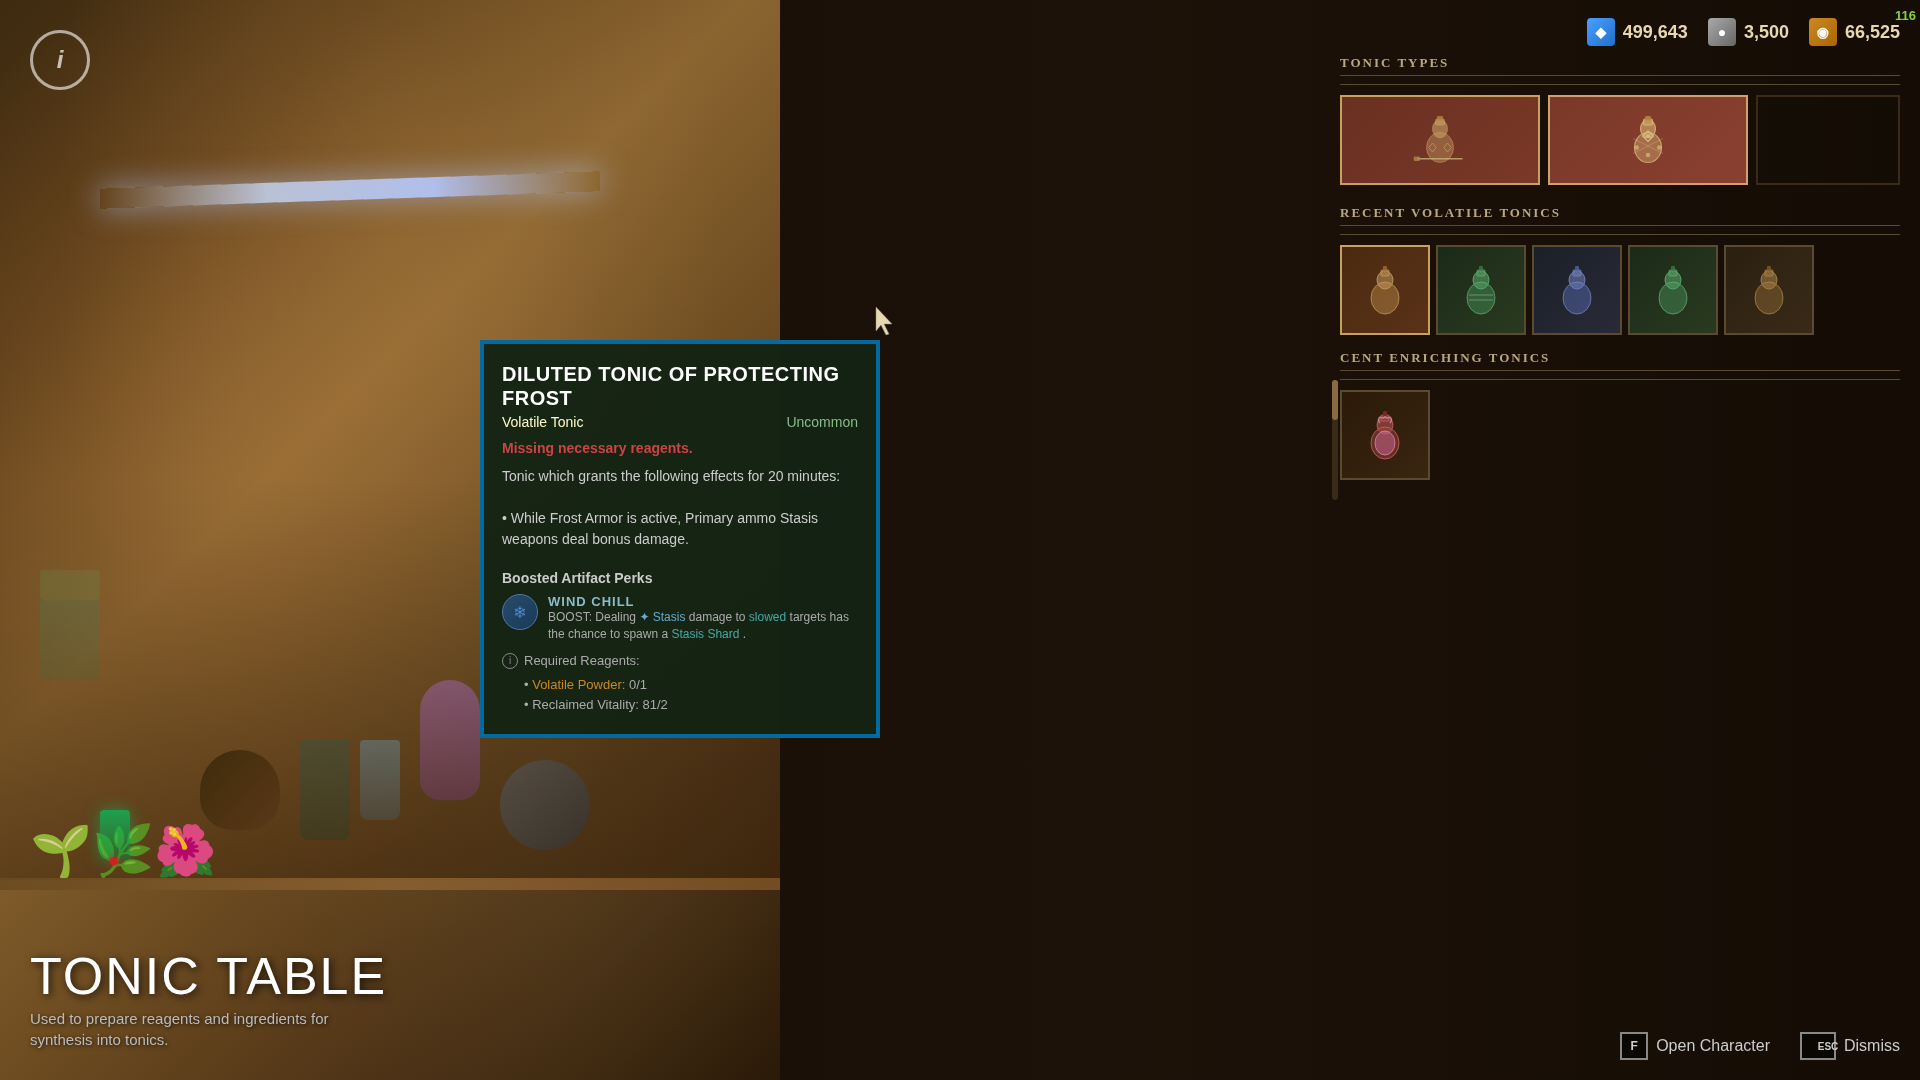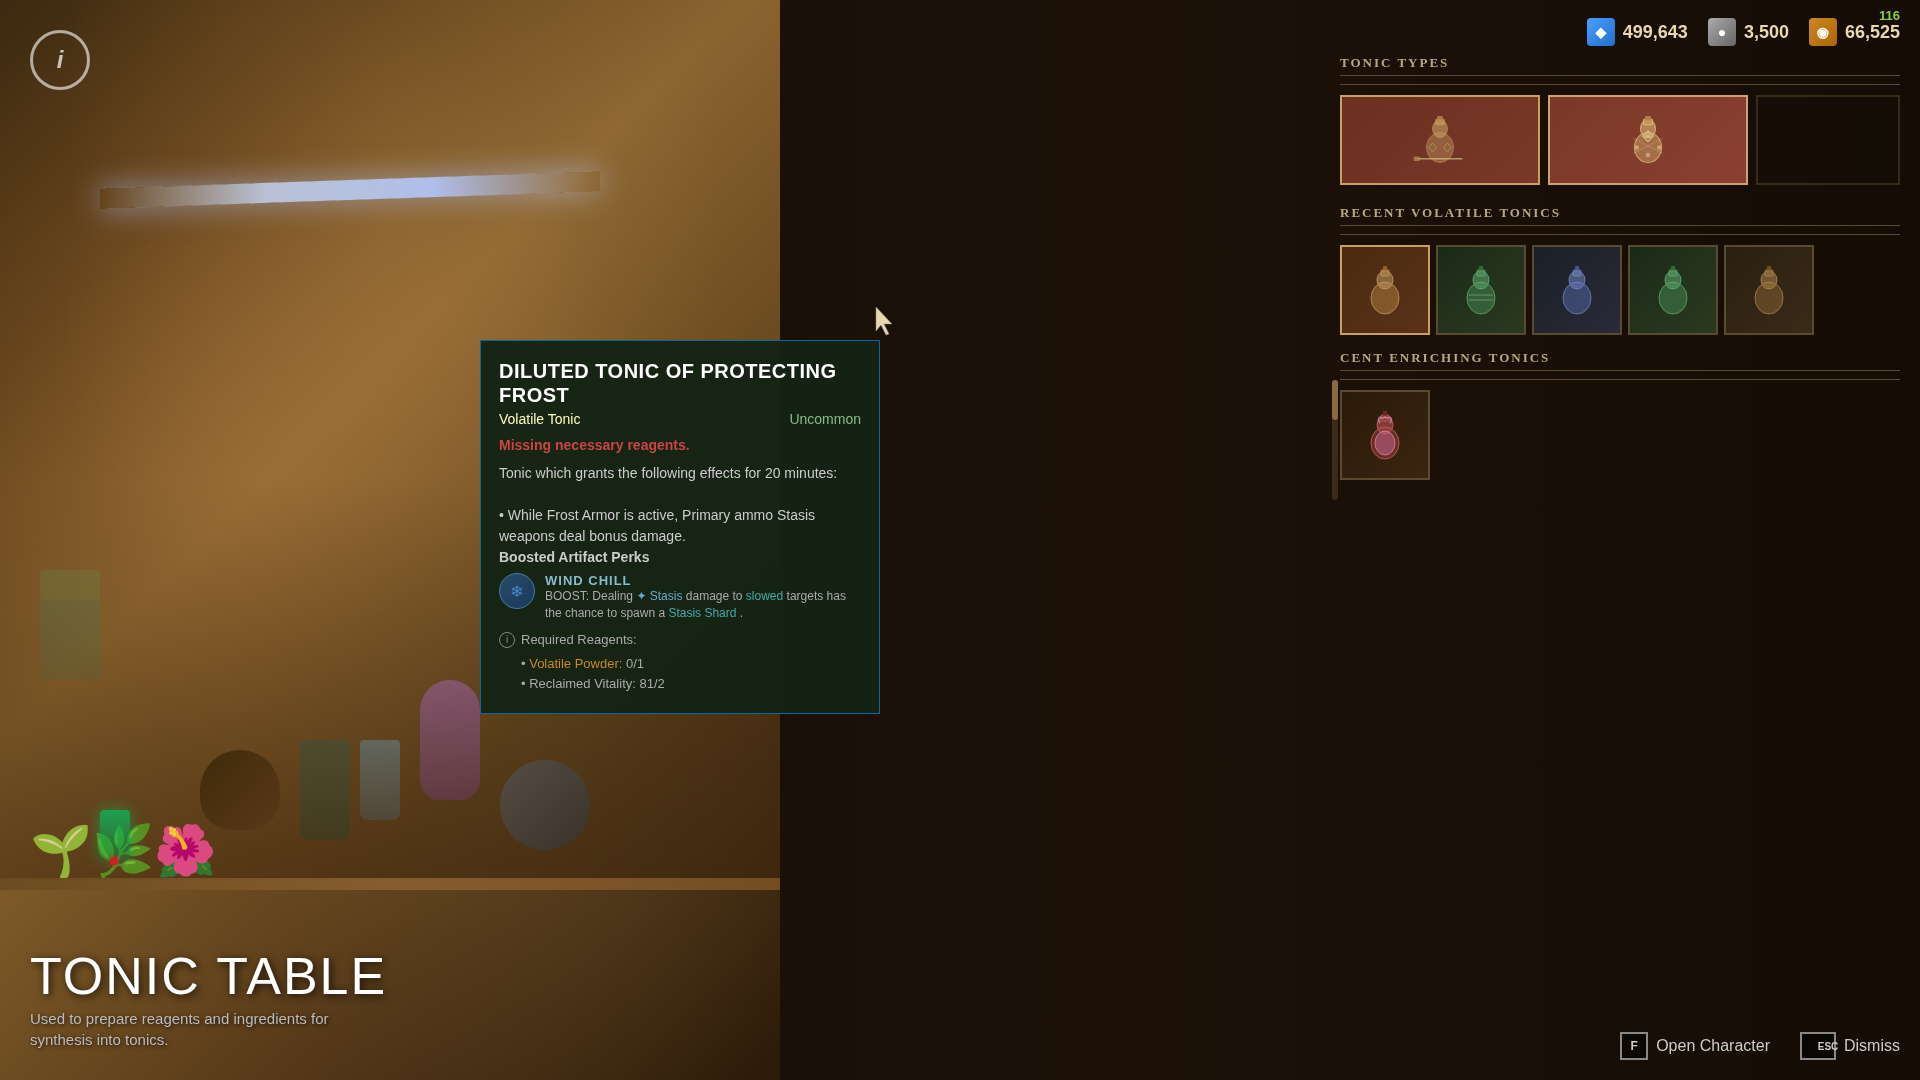--- a/index.html
+++ b/index.html
@@ -100,21 +100,21 @@
       color: white;
     }
     .currency-icon.bright-dust {
       background: linear-gradient(135deg, #cc8822, #aa6600);
       color: white;
     }
 
     .level-badge {
       position: absolute;
       top: 8px;
-      right: 20px;
+      right: 4px;
       color: #88cc44;
       font-size: 13px;
       font-weight: bold;
     }
 
     
     .tonic-types-section {
       position: absolute;
       top: 55px;
       right: 20px;
@@ -224,21 +224,21 @@
       cursor: pointer;
     }
 
     
     .detail-panel {
       position: absolute;
       top: 340px;
       left: 480px;
       width: 400px;
       background: rgba(20, 35, 20, 0.97);
-      border: 1px solid #0369a1;
+      border: 4px solid #0369a1;
       padding: 18px;
     }
 
     .detail-title {
       color: #ffffff;
       font-size: 20px;
       font-weight: 900;
       line-height: 1.2;
       margin-bottom: 4px;
       text-transform: uppercase;
@@ -266,21 +266,21 @@
       color: #cc4444;
       font-size: 14px;
       font-weight: bold;
       margin-bottom: 10px;
     }
 
     .detail-description {
       color: #cccccc;
       font-size: 14px;
       line-height: 1.5;
-      margin-bottom: 2px;
+      margin-bottom: 20px;
     }
 
     .detail-boosted {
       color: #cccccc;
       font-size: 14px;
       font-weight: bold;
       margin-bottom: 8px;
     }
 
     .perk-item {

